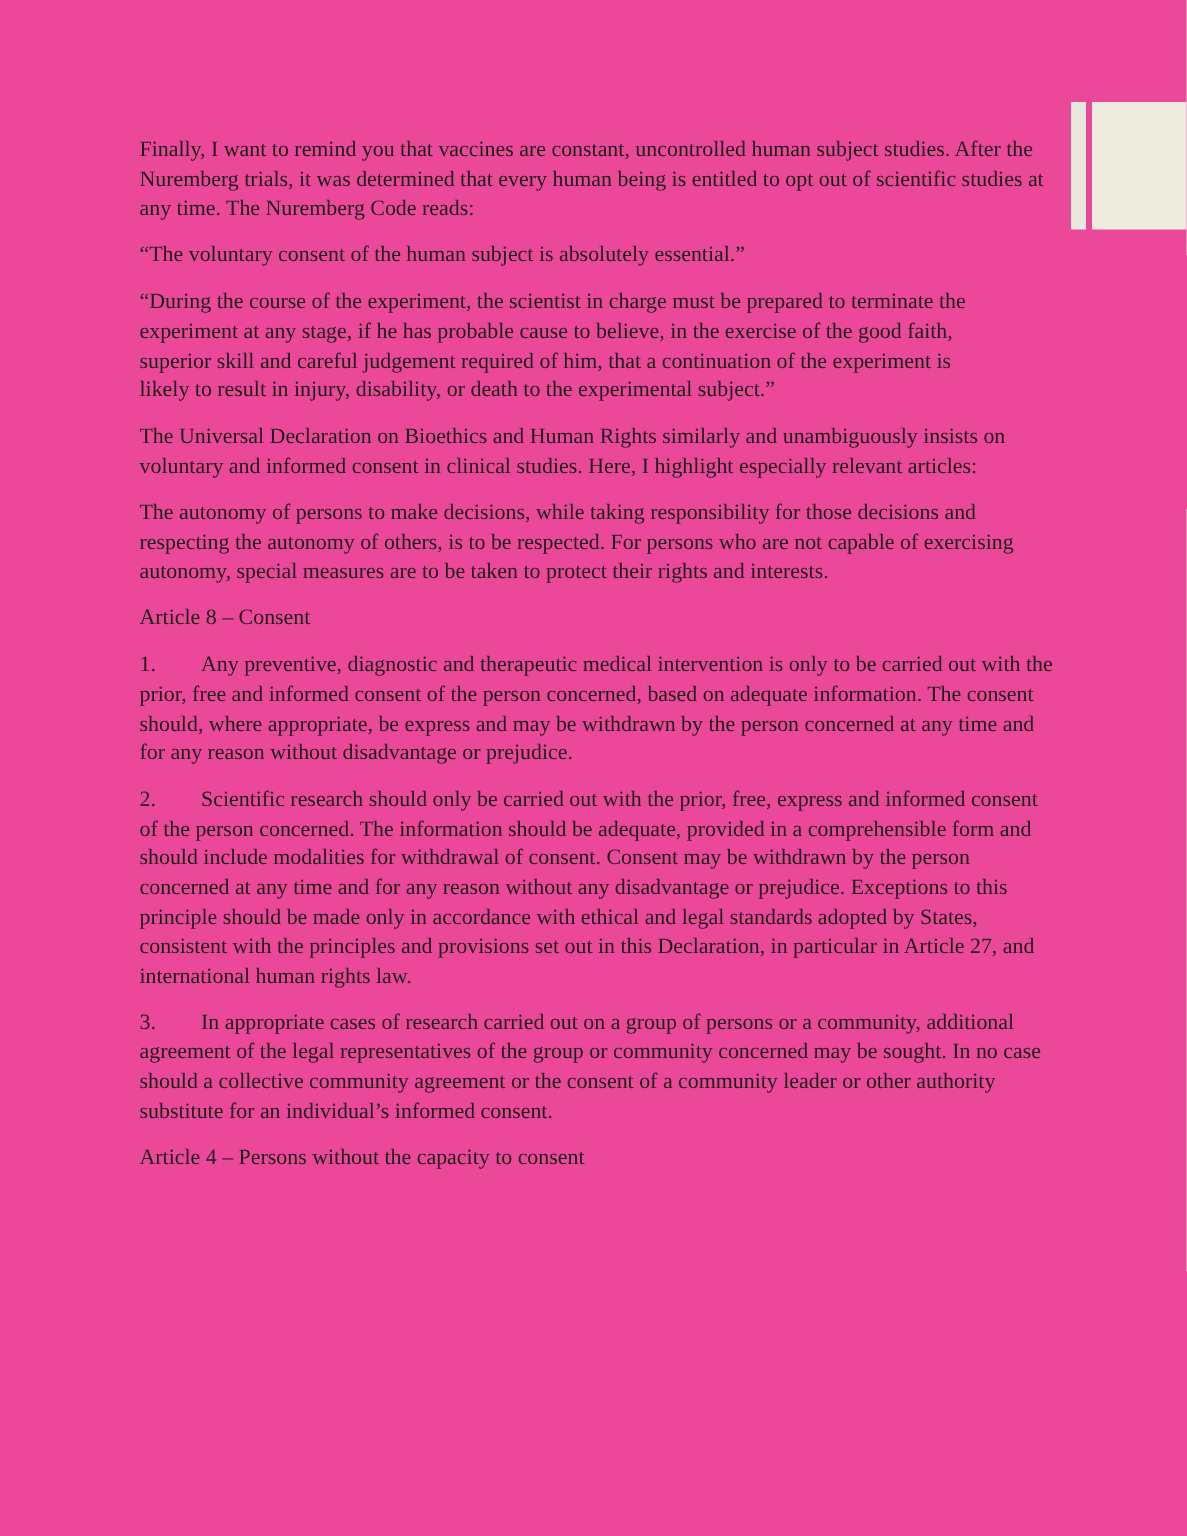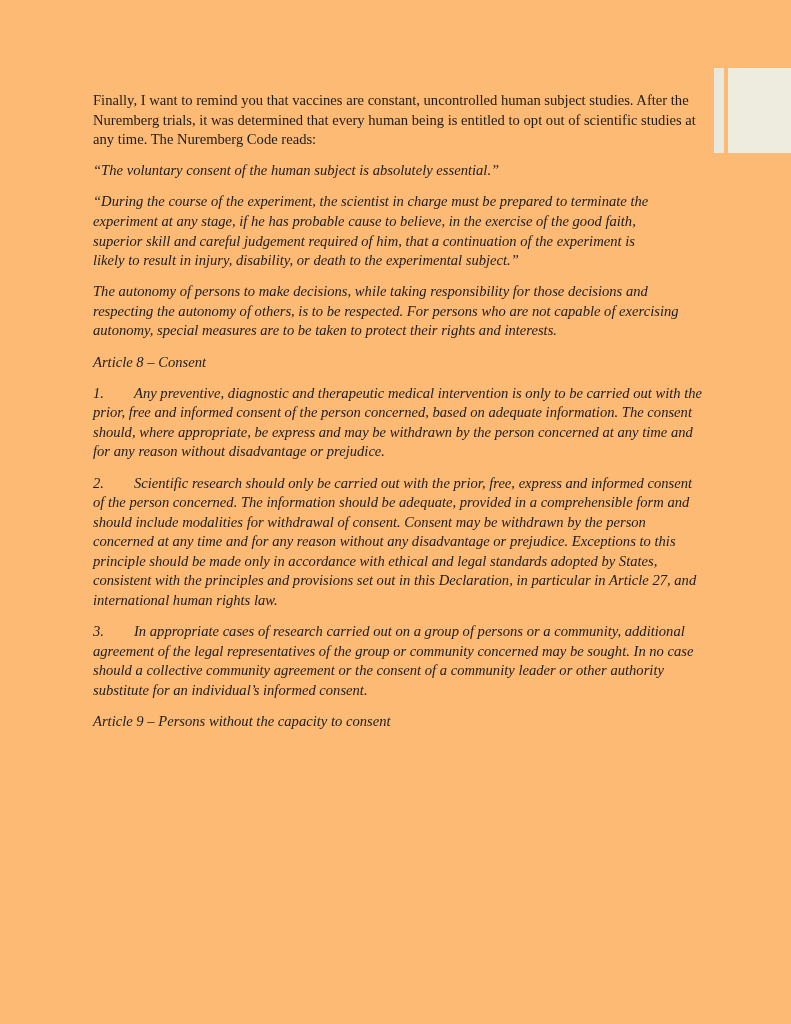--- a/index.html
+++ b/index.html
@@ -10,21 +10,21 @@
   body {
     width: 791px;
     height: 1024px;
     position: relative;
     overflow: hidden;
     font-family: "Liberation Serif", serif;
   }
   .page {
     position: absolute;
     inset: 0;
-    background: #fdba74;
+    background: #ec4899;
   }
   .deco-bar {
     position: absolute;
     left: 714px;
     top: 68px;
     width: 10px;
     height: 85px;
   }
   .deco-block {
     position: absolute;
@@ -40,40 +40,40 @@
     width: 612px;
     font-size: 14.6px;
     line-height: 19.6px;
     color: #1c1c1c;
     text-align: left;
   }
   .content p {
     margin: 0 0 11.5px 0;
   }
   .content p.italic {
-    font-style: italic;
   }
   .content p.quote {
     width: 575px;
   }
   .num {
     display: inline-block;
     width: 41px;
   }
 </style>
 </head>
 <body>
 
 <div class="page">
   <div class="deco-bar" style="background: rgb(232, 233, 220);"></div>
   <div class="deco-block" style="background: rgb(237, 236, 223);"></div>
   <div class="content" id="content" style="color: rgb(28, 28, 28);">
       <p class=""><span>Finally, I want to remind you that vaccines are constant, uncontrolled human subject studies.  After the Nuremberg trials, it was determined that every human being is entitled to opt out of scientific studies at any time.  The Nuremberg Code reads:</span></p>
       <p class="italic quote"><span>“The voluntary consent of the human subject is absolutely essential.”</span></p>
       <p class="italic quote"><span>“During the course of the experiment, the scientist in charge must be prepared to terminate the experiment at any stage, if he has probable cause to believe, in the exercise of the good faith, superior skill and careful judgement required of him, that a continuation of the experiment is likely to result in injury, disability, or death to the experimental subject.”</span></p>
+      <p class=""><span>The Universal Declaration on Bioethics and Human Rights similarly and unambiguously insists on voluntary and informed consent in clinical studies.  Here, I highlight especially relevant articles:</span></p>
       <p class="italic"><span>The autonomy of persons to make decisions, while taking responsibility for those decisions and respecting the autonomy of others, is to be respected. For persons who are not capable of exercising autonomy, special measures are to be taken to protect their rights and interests.</span></p>
       <p class="italic"><span>Article 8 – Consent</span></p>
       <p class="italic"><span class="num">1.</span><span>Any preventive, diagnostic and therapeutic medical intervention is only to be carried out with the prior, free and informed consent of the person concerned, based on adequate information. The consent should, where appropriate, be express and may be withdrawn by the person concerned at any time and for any reason without disadvantage or prejudice.</span></p>
       <p class="italic"><span class="num">2.</span><span>Scientific research should only be carried out with the prior, free, express and informed consent of the person concerned. The information should be adequate, provided in a comprehensible form and should include modalities for withdrawal of consent. Consent may be withdrawn by the person concerned at any time and for any reason without any disadvantage or prejudice. Exceptions to this principle should be made only in accordance with ethical and legal standards adopted by States, consistent with the principles and provisions set out in this Declaration, in particular in Article 27, and international human rights law.</span></p>
       <p class="italic"><span class="num">3.</span><span>In appropriate cases of research carried out on a group of persons or a community, additional agreement of the legal representatives of the group or community concerned may be sought. In no case should a collective community agreement or the consent of a community leader or other authority substitute for an individual’s informed consent.</span></p>
-      <p class="italic"><span>Article 9 – Persons without the capacity to consent</span></p>
+      <p class="italic"><span>Article 4 – Persons without the capacity to consent</span></p>
     </div>
 </div>
 
 </body></html>

